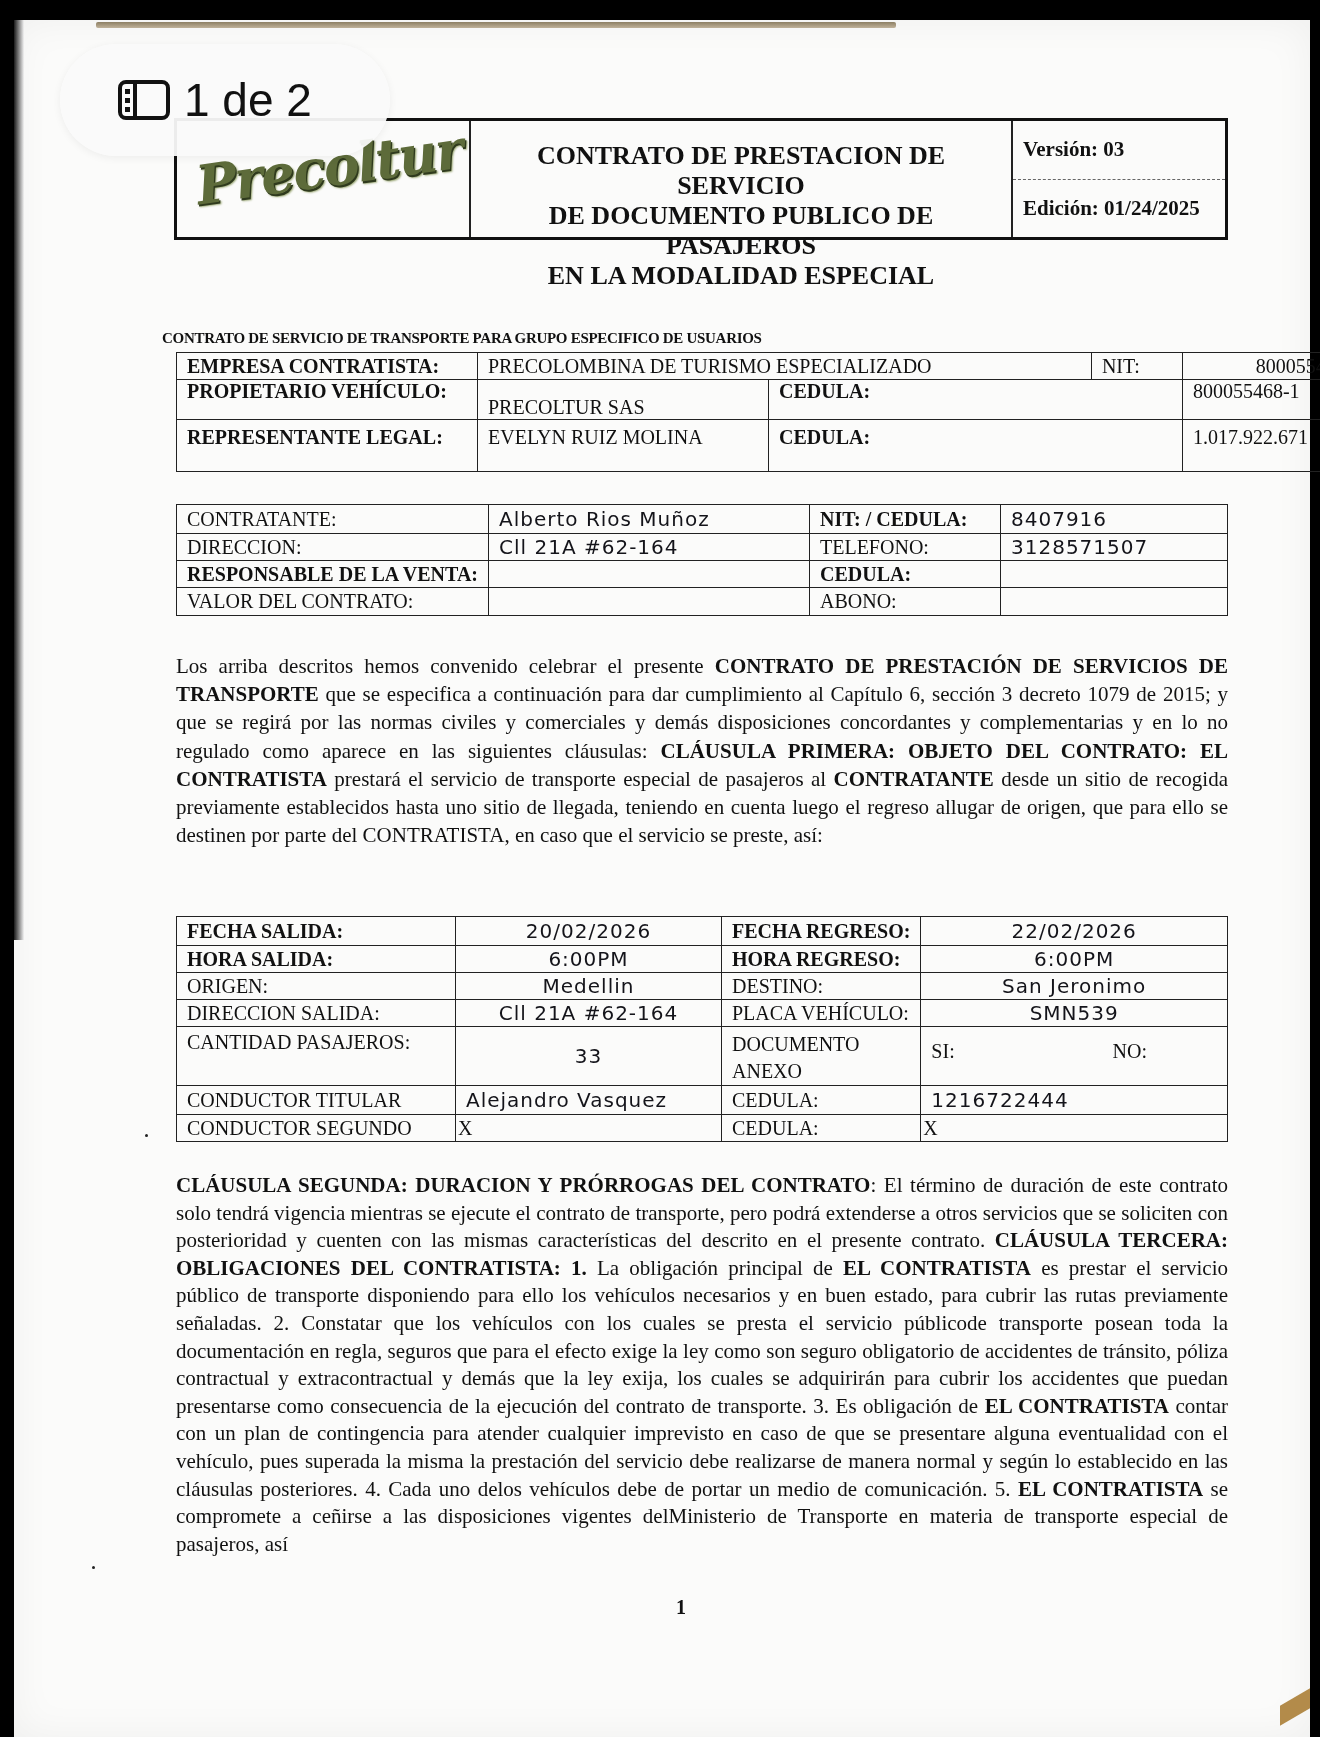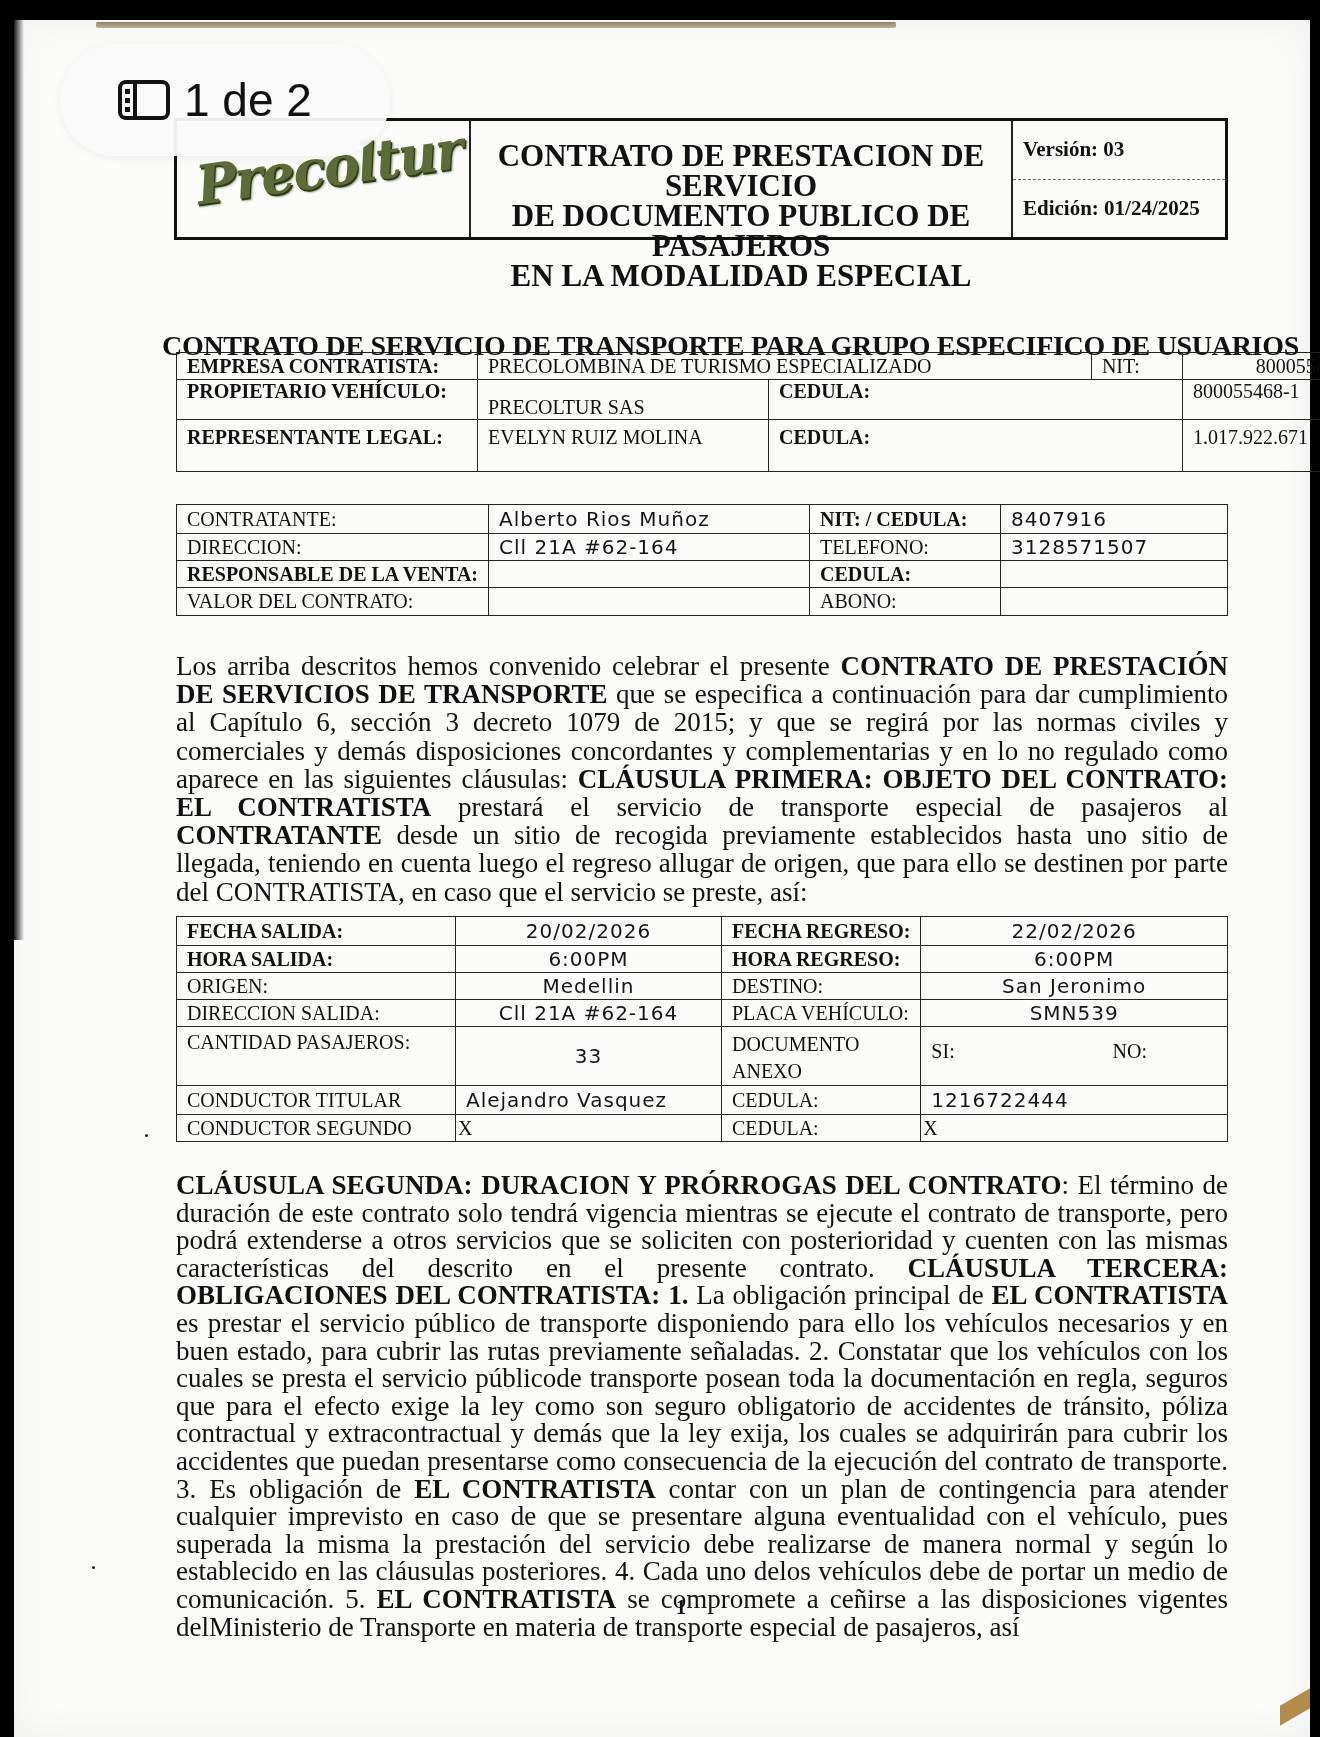--- a/index.html
+++ b/index.html
@@ -43,45 +43,45 @@
   .hdr-logo { width:292px; border-right:2px solid #222; position:relative; overflow:hidden; }
   .logo-text {
     position:absolute; left:18px; top:14px;
     font-family:"DejaVu Serif", serif; font-style:italic; font-weight:bold;
     font-size:54px; color:#5d6b3a; letter-spacing:-2px;
     text-shadow:1px 2px 0 #2f3a1d, 2px 3px 2px #9aa774;
     transform:rotate(-8deg);
   }
   .hdr-title {
     width:540px; border-right:2px solid #222; text-align:center;
-    font-weight:bold; font-size:31px; line-height:30px; padding-top:20px; color:#111;
+    font-weight:bold; font-size:26px; line-height:30px; padding-top:20px; color:#111;
   }
   .hdr-meta { flex:1; display:flex; flex-direction:column; }
   .hdr-meta div { flex:1; font-weight:bold; font-size:21px; padding-left:10px; display:flex; align-items:center; color:#111; }
   .hdr-meta div:first-child { border-bottom:1px dashed #666; }
 
   .sec-title {
     position:absolute; left:162px; top:330px;
-    font-weight:bold; font-size:28px; letter-spacing:-0.3px; color:#111;
+    font-weight:bold; font-size:15px; letter-spacing:-0.3px; color:#111;
   }
 
   table.form { position:absolute; border-collapse:collapse; color:#111; }
   table.form td {
     border:1.5px solid #222; font-size:20px; padding:0 10px; height:26px; vertical-align:middle;
     white-space:nowrap;
   }
   .b { font-weight:bold; }
   .hand {
     font-family:"DejaVu Sans", sans-serif; font-size:23px; color:#14141a; letter-spacing:1px;
   }
   .center { text-align:center; }
 
   .para {
     position:absolute; left:176px; width:1052px;
-    font-size:27px; line-height:28.2px; color:#111; text-align:justify;
+    font-size:21px; line-height:28.2px; color:#111; text-align:justify;
   }
   .para strong { font-weight:bold; }
   .page-num { position:absolute; left:676px; top:1596px; font-size:20px; font-weight:bold; color:#111; }
   .corner { position:absolute; right:10px; bottom:20px; width:30px; height:20px; background:#b38b4a; transform:skewY(-30deg); }
   .dot { position:absolute; width:3px; height:3px; background:#222; border-radius:50%; }
 </style>
 </head>
 <body>
 
 <div class="page"></div>

